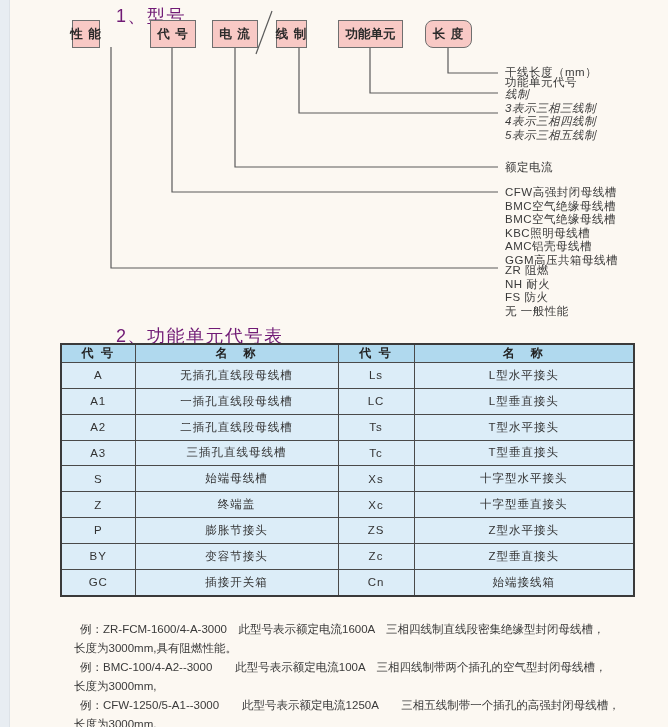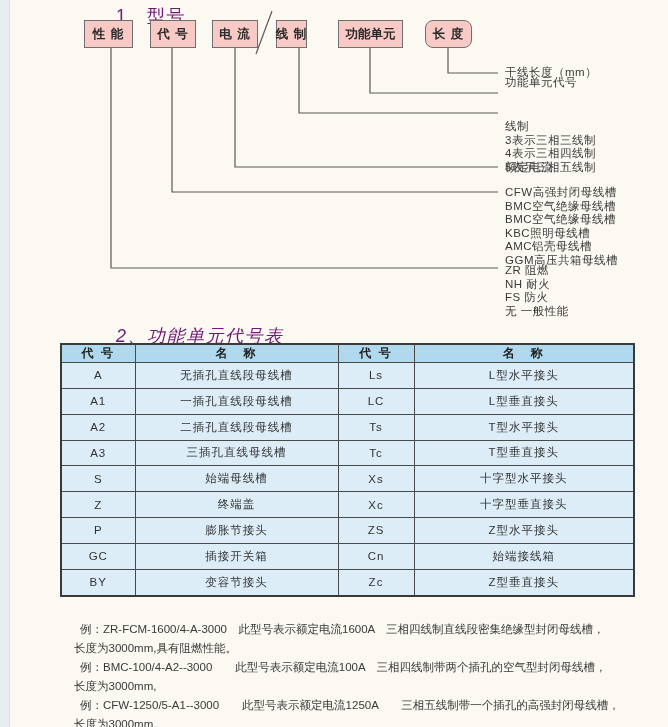--- a/index.html
+++ b/index.html
@@ -10,38 +10,38 @@
   html,body{margin:0;padding:0;}
   body{
     width:668px;height:727px;position:relative;overflow:hidden;
     background:var(--page-bg);
     font-family:"Liberation Sans","DejaVu Sans",sans-serif;
     color:var(--text);
   }
   .left-strip{position:absolute;left:0;top:0;width:9px;height:727px;background:var(--left-strip);border-right:1px solid #dde2e7;}
   .sec-title{position:absolute;font-size:18px;color:#701a75;letter-spacing:1.5px;white-space:nowrap;margin-left:28px;}
   .sec1-title{left:88px;top:4px;}
-  .sec2-title{left:88px;top:324px;font-style:italic;}
+  .sec2-title{left:88px;top:324px;}
 
   .diagram{position:absolute;left:0;top:0;width:668px;height:335px;}
   .connectors{position:absolute;left:0;top:0;}
   .connectors g{stroke:var(--line-color);stroke-width:1.2;fill:none;}
 
   .mbox{
     position:absolute;top:20px;height:28px;box-sizing:border-box;
     background:var(--box-fill);border:1.5px solid var(--box-border);
     display:flex;align-items:center;justify-content:center;
     font-size:12.5px;font-weight:bold;color:#2a2a2a;white-space:nowrap;letter-spacing:1px;
   }
-  .b0{left:84px;width:49px;} .b1{left:150px;width:46px;} .b2{left:212px;width:46px;}
+  .b0{left:72px;width:28px;} .b1{left:150px;width:46px;} .b2{left:212px;width:46px;}
   .b3{left:276px;width:31px;} .b4{left:338px;width:65px;letter-spacing:0;} .b5{left:425px;width:47px;border-radius:8px;}
 
   .lgroup{position:absolute;left:505px;}
   .lline{font-size:11.5px;line-height:13.5px;color:#3a3a3a;white-space:nowrap;letter-spacing:0.5px;}
-  .g0{top:66px;} .g1{top:76px;} .g2{top:120px;} .g3{top:161px;} .g4{top:186px;} .g5{top:264px;}
+  .g0{top:66px;} .g1{top:76px;} .g2{top:88px;font-style:italic;} .g3{top:161px;} .g4{top:186px;} .g5{top:264px;}
 
   .code-table{
     position:absolute;left:60px;top:343px;width:573px;height:254px;
     border-collapse:collapse;table-layout:fixed;border:2px solid var(--table-border);
   }
   .code-table th,.code-table td{border:1px solid #4a4a4a;text-align:center;vertical-align:middle;padding:0;}
   .code-table th{background:var(--table-header-bg);font-size:12px;font-weight:bold;color:#222;letter-spacing:2px;}
   .code-table td{background:var(--table-row-bg);font-size:11.5px;color:#333;letter-spacing:1px;}
 
   .examples{position:absolute;left:0;top:620px;width:668px;}
@@ -163,30 +163,30 @@
         <td>Xc</td>
         <td>十字型垂直接头</td>
       </tr>
       <tr>
         <td>P</td>
         <td>膨胀节接头</td>
         <td>ZS</td>
         <td>Z型水平接头</td>
       </tr>
       <tr>
+        <td>BY</td>
+        <td>变容节接头</td>
+        <td>Zc</td>
+        <td>Z型垂直接头</td>
+      </tr>
+      <tr>
         <td>GC</td>
         <td>插接开关箱</td>
         <td>Cn</td>
         <td>始端接线箱</td>
-      </tr>
-      <tr>
-        <td>BY</td>
-        <td>变容节接头</td>
-        <td>Zc</td>
-        <td>Z型垂直接头</td>
       </tr>
     </tbody>
 </table>
 
 <div class="examples">
     <div class="ex-line ex-first">例：ZR-FCM-1600/4-A-3000　此型号表示额定电流1600A　三相四线制直线段密集绝缘型封闭母线槽，</div>
     <div class="ex-line ex-cont">长度为3000mm,具有阻燃性能。</div>
     <div class="ex-line ex-first">例：BMC-100/4-A2--3000　　此型号表示额定电流100A　三相四线制带两个插孔的空气型封闭母线槽，</div>
     <div class="ex-line ex-cont">长度为3000mm,</div>
     <div class="ex-line ex-first">例：CFW-1250/5-A1--3000　　此型号表示额定电流1250A　　三相五线制带一个插孔的高强封闭母线槽，</div>

